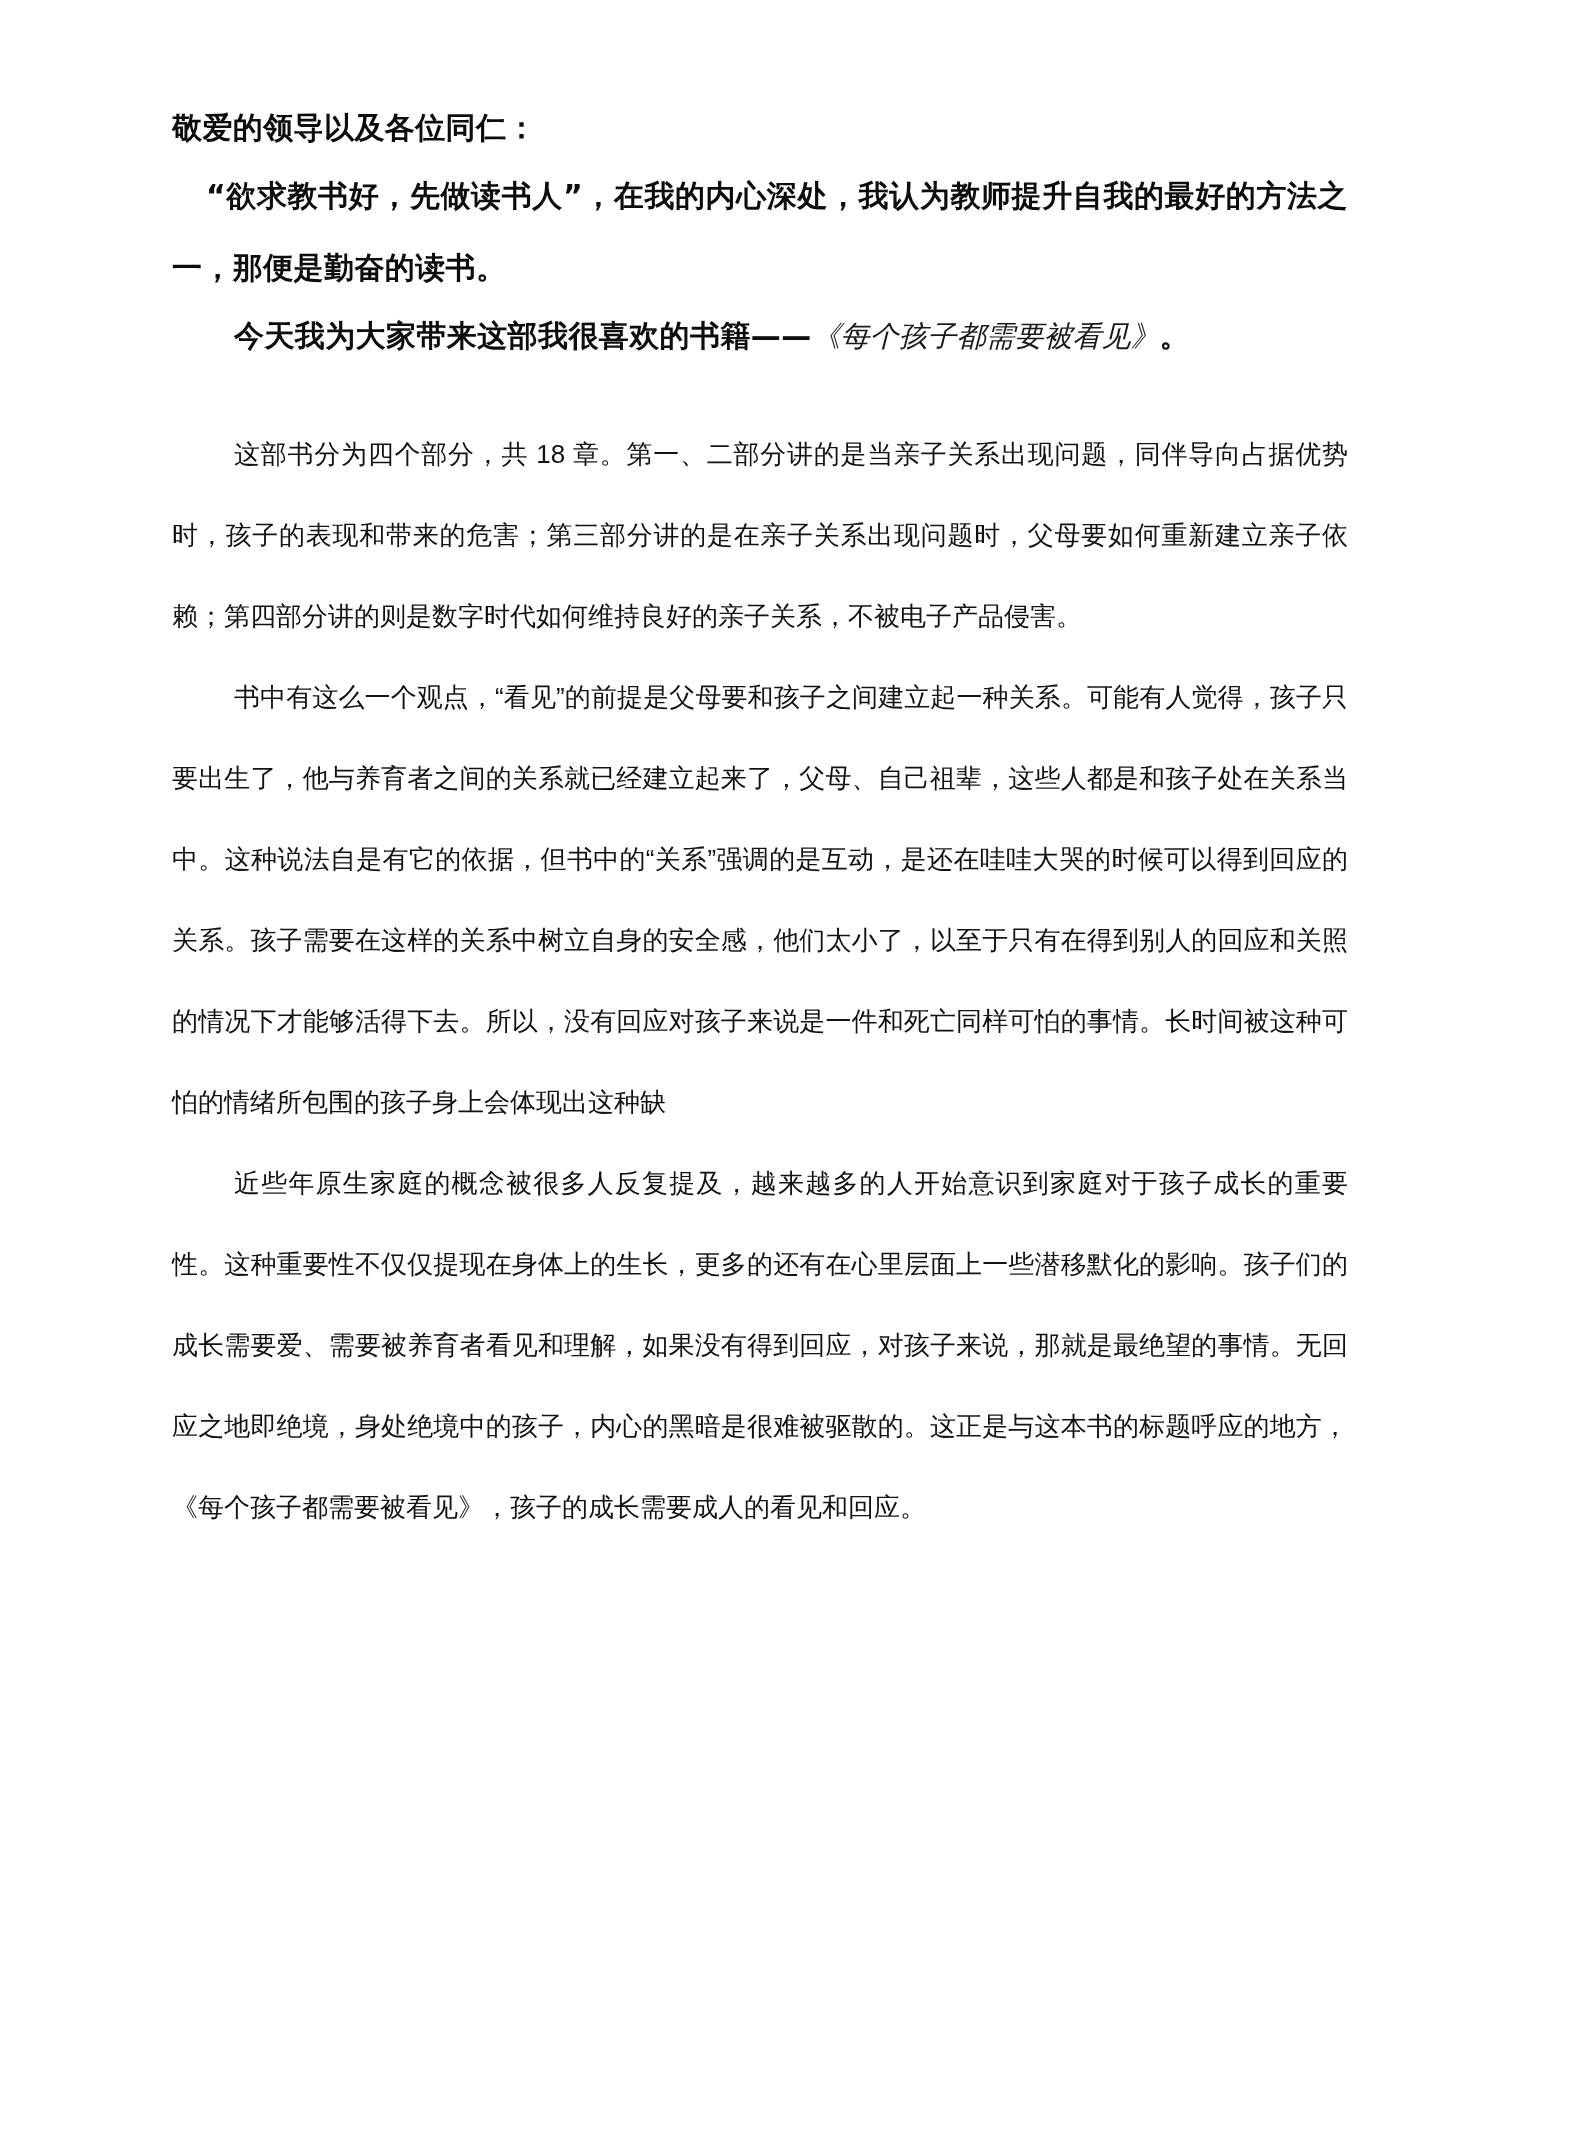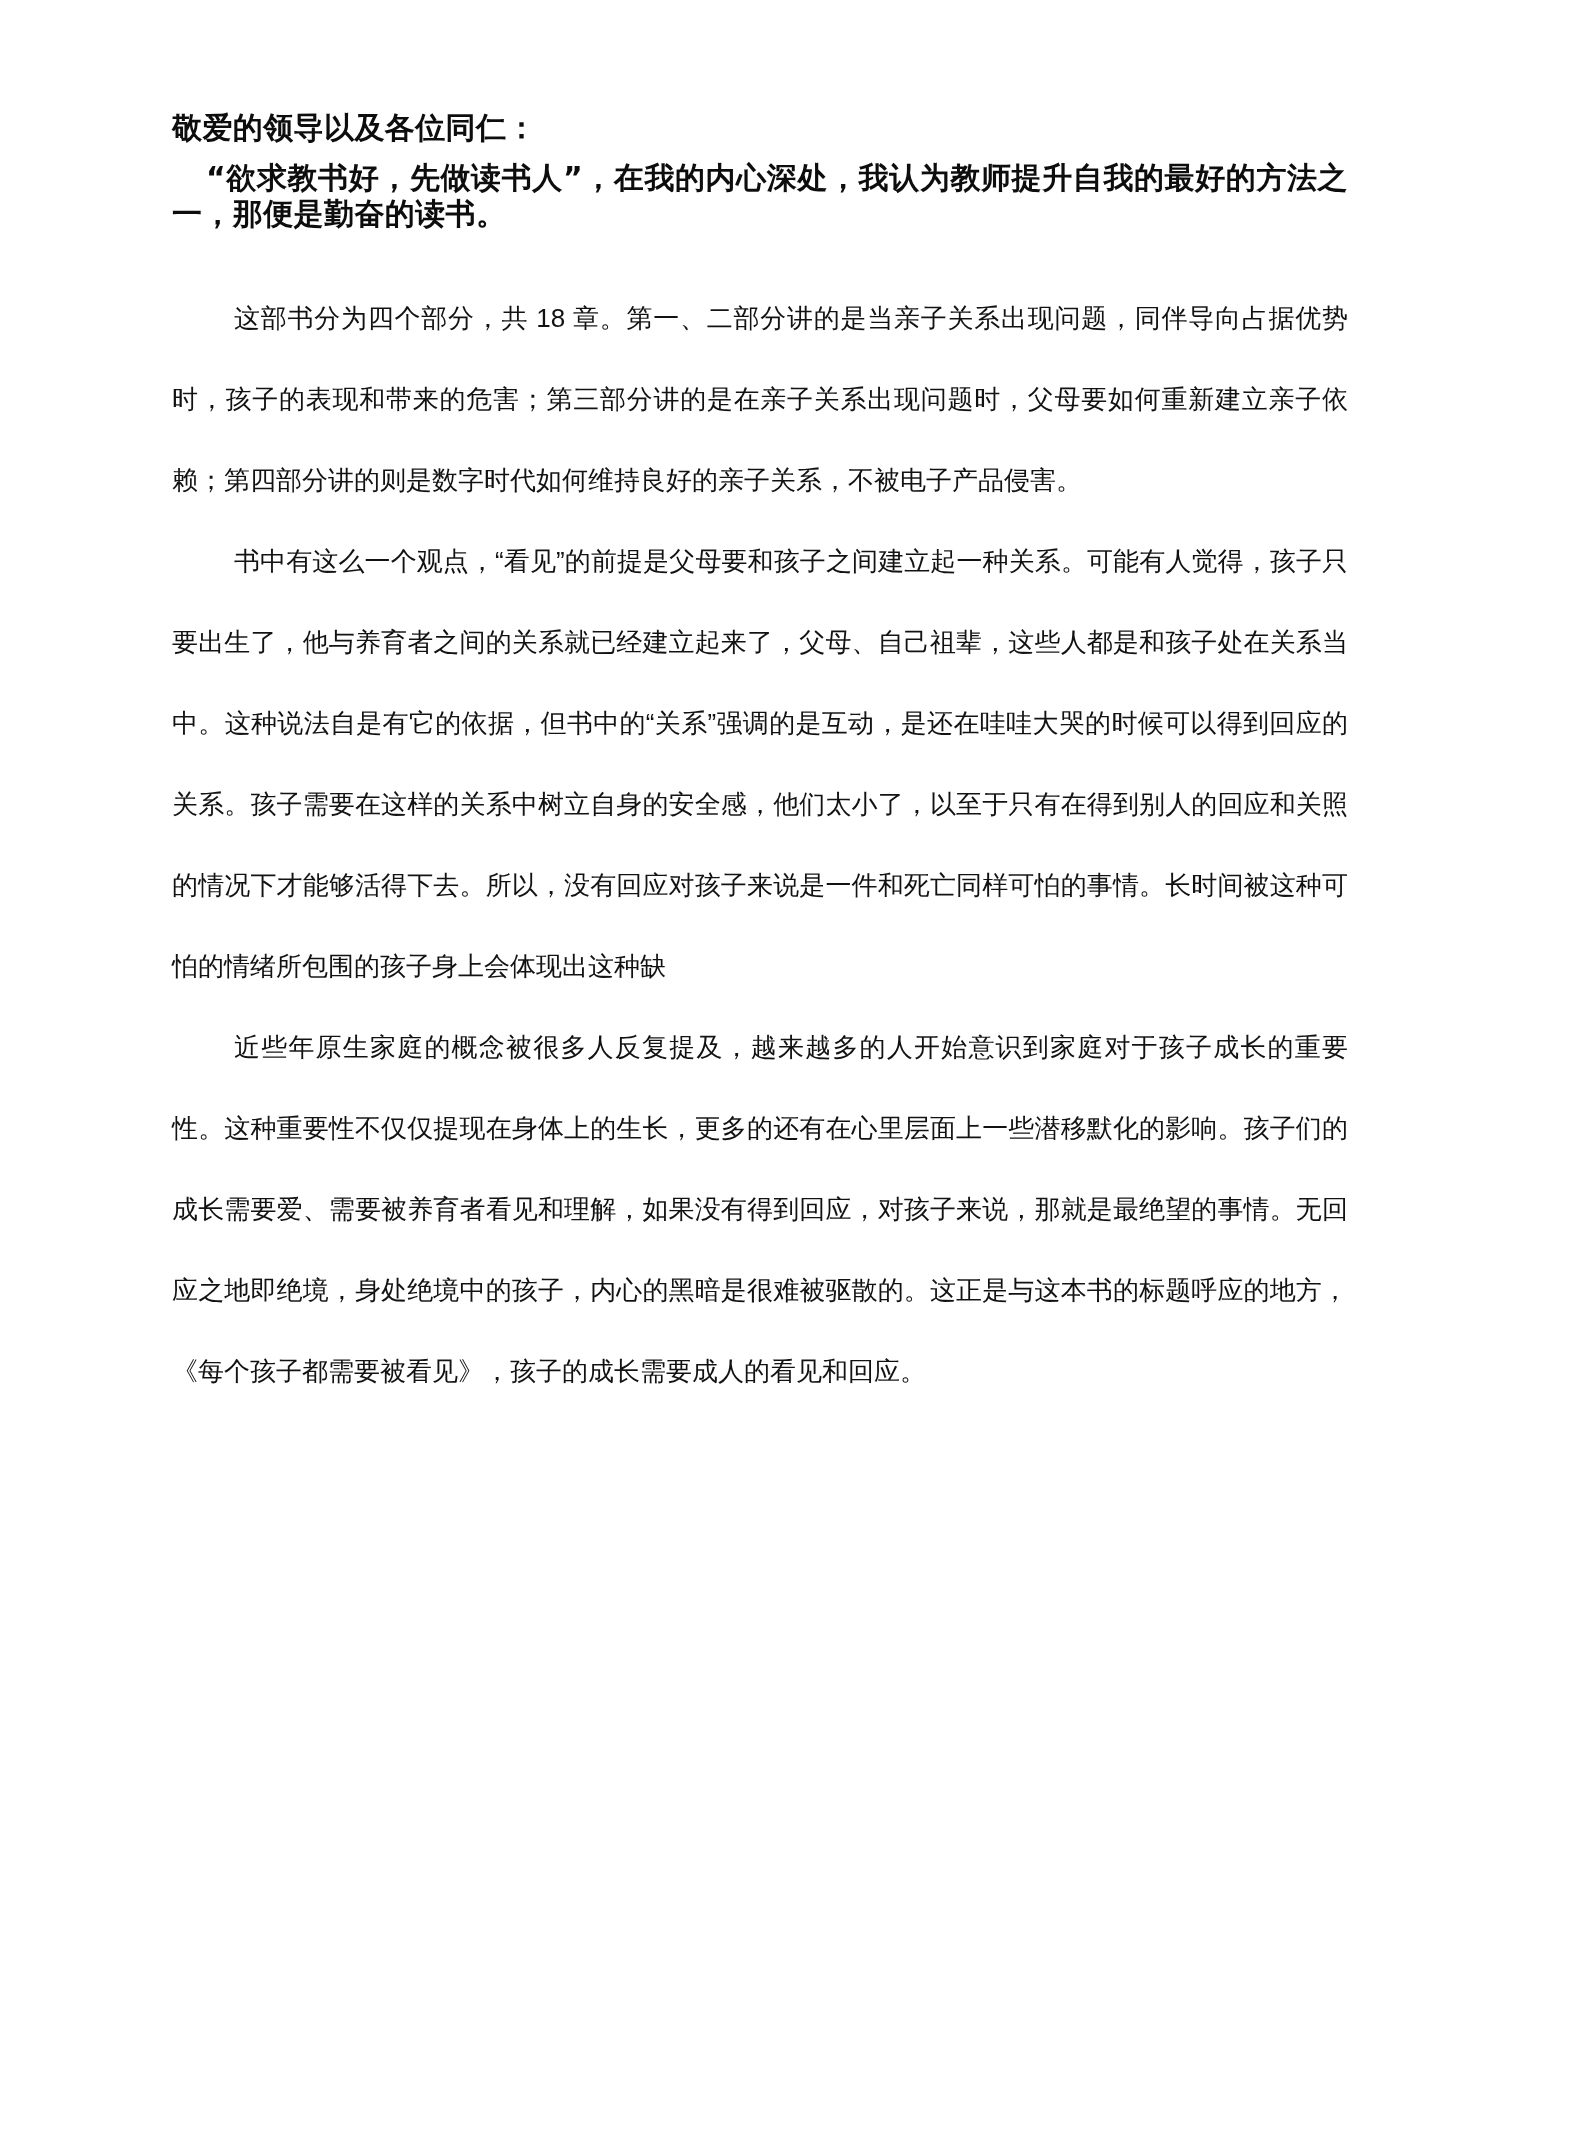--- a/index.html
+++ b/index.html
@@ -46,21 +46,21 @@
     text-indent: 0;
     margin-bottom: 0px;
   }
   .bold-block p.indent2 {
     text-indent: 62px;
   }
   .bold-block p.indent1 {
     text-indent: 34px;
   }
   .bold-block p.two-line {
-    line-height: 36px;
+    line-height: 72px;
   }
 
   .book-title-inline {
     font-family: "Liberation Serif", "DejaVu Serif", serif;
     font-style: italic;
     font-weight: normal;
     font-size: 29px;
     letter-spacing: 0px;
     color: #1a1a1a;
   }
@@ -95,20 +95,21 @@
 
 <div id="page">
   <div id="content">
 
     <div class="bold-block">
       <p class="salutation">敬爱的领导以及各位同仁：</p>
 
 
       <p class="indent1 two-line">“欲求教书好，先做读书人”，在我的内心深处，我认为教师提升自我的最好的方法之一，那便是勤奋的读书。</p>
 
+      <p class="indent2"><span>今天我为大家带来这部我很喜欢的书籍——</span><span class="book-title-inline">《每个孩子都需要被看见》</span><span class="book-title-tail">。</span></p>
     </div>
 
     <div class="body-block">
       <p>这部书分为四个部分，共 18 章。第一、二部分讲的是当亲子关系出现问题，同伴导向占据优势时，孩子的表现和带来的危害；第三部分讲的是在亲子关系出现问题时，父母要如何重新建立亲子依赖；第四部分讲的则是数字时代如何维持良好的亲子关系，不被电子产品侵害。</p>
       <p>书中有这么一个观点，“看见”的前提是父母要和孩子之间建立起一种关系。可能有人觉得，孩子只要出生了，他与养育者之间的关系就已经建立起来了，父母、自己祖辈，这些人都是和孩子处在关系当中。这种说法自是有它的依据，但书中的“关系”强调的是互动，是还在哇哇大哭的时候可以得到回应的关系。孩子需要在这样的关系中树立自身的安全感，他们太小了，以至于只有在得到别人的回应和关照的情况下才能够活得下去。所以，没有回应对孩子来说是一件和死亡同样可怕的事情。长时间被这种可怕的情绪所包围的孩子身上会体现出这种缺</p>
       <p>近些年原生家庭的概念被很多人反复提及，越来越多的人开始意识到家庭对于孩子成长的重要性。这种重要性不仅仅提现在身体上的生长，更多的还有在心里层面上一些潜移默化的影响。孩子们的成长需要爱、需要被养育者看见和理解，如果没有得到回应，对孩子来说，那就是最绝望的事情。无回应之地即绝境，身处绝境中的孩子，内心的黑暗是很难被驱散的。这正是与这本书的标题呼应的地方，《每个孩子都需要被看见》，孩子的成长需要成人的看见和回应。</p>
     </div>
 
   </div>
 </div>

